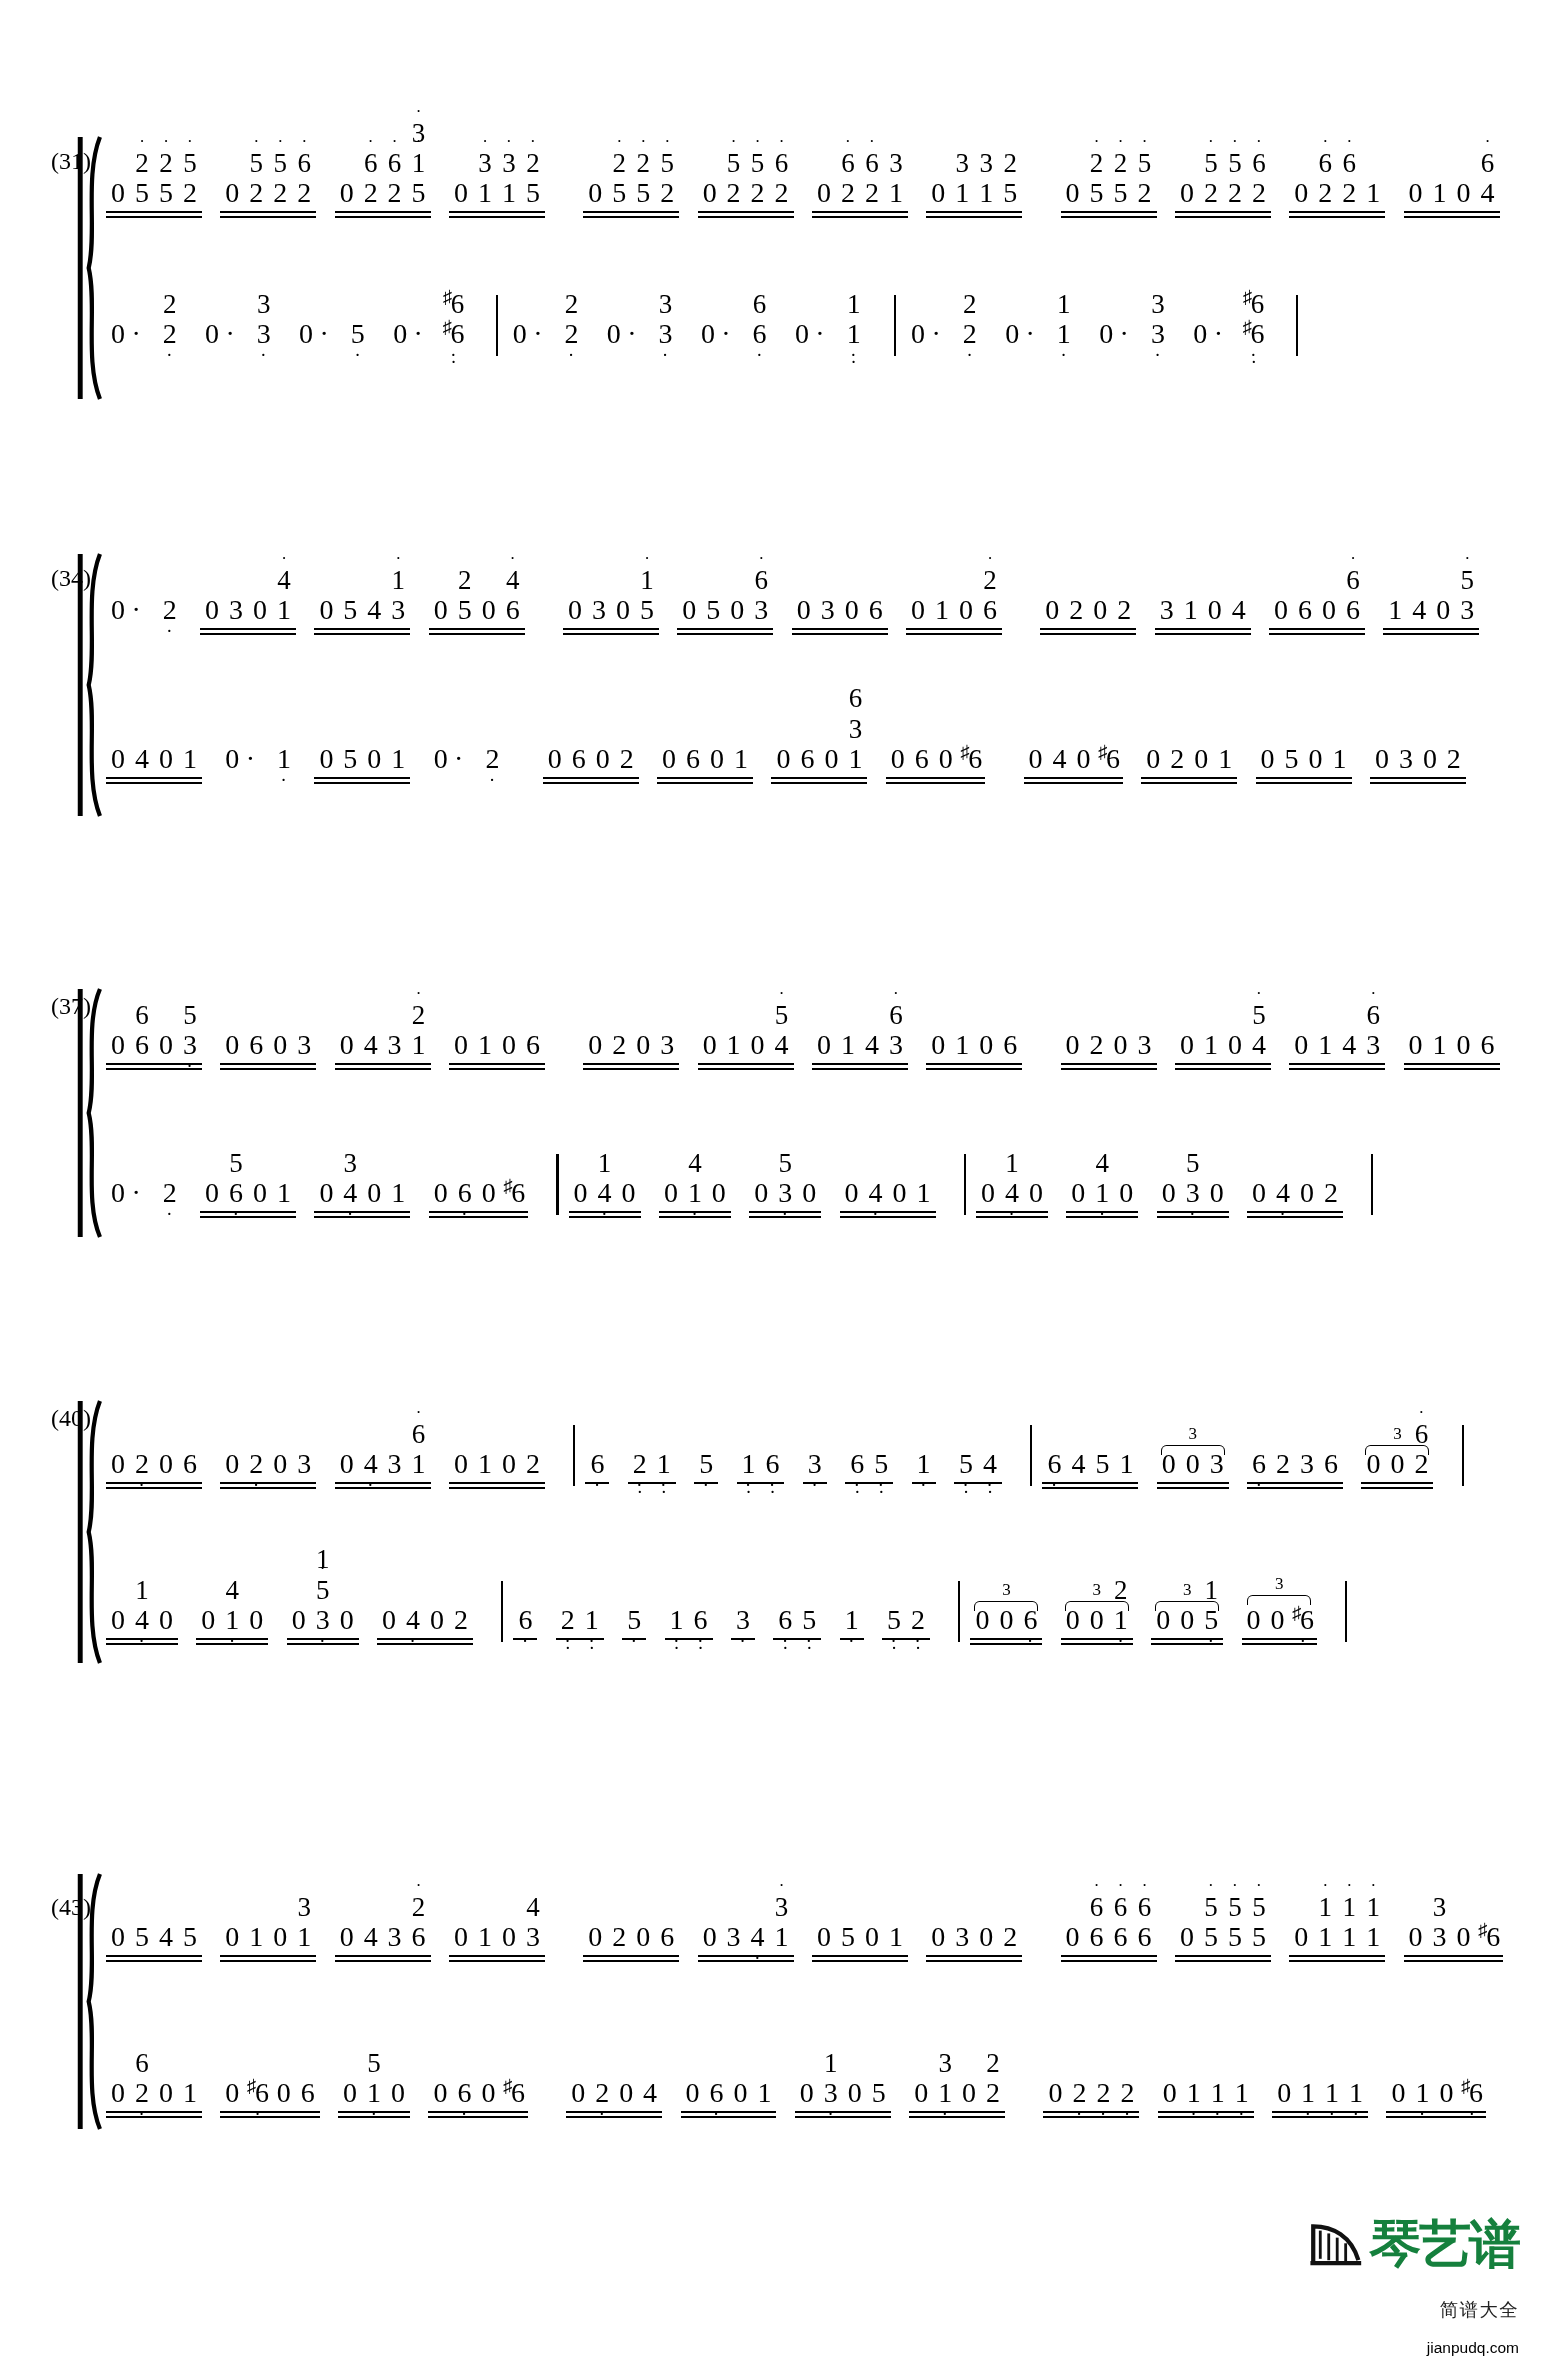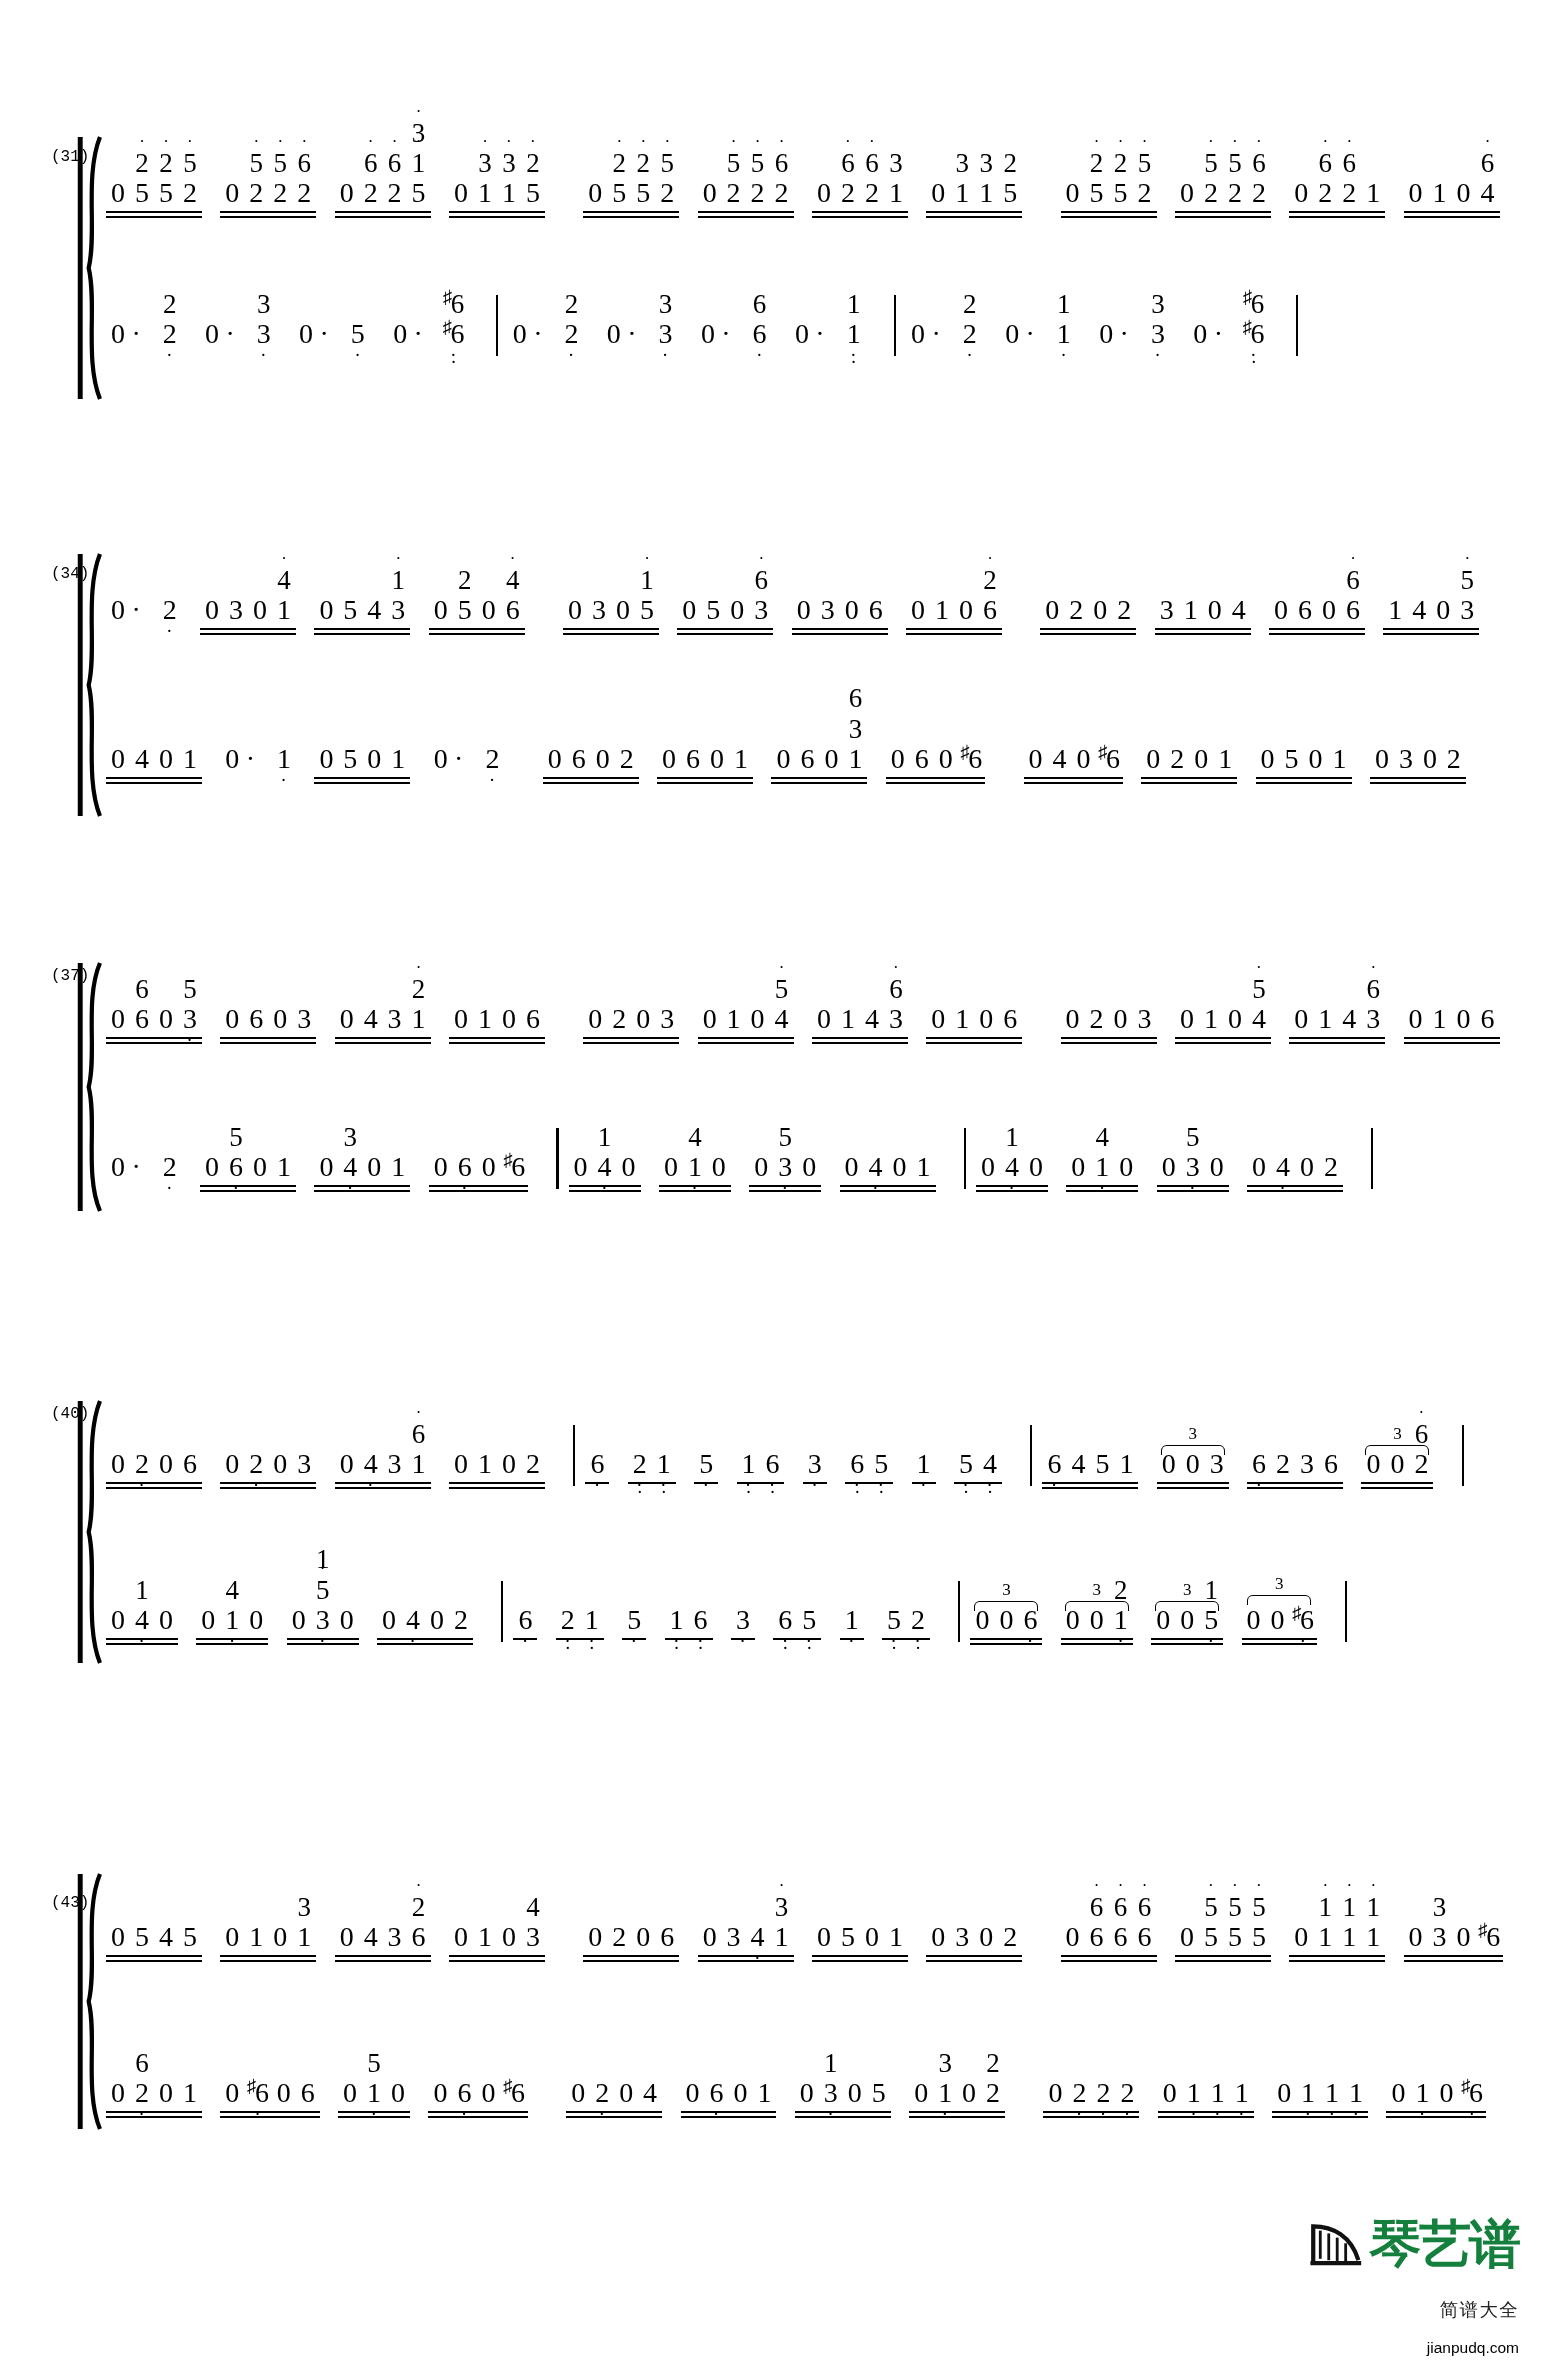--- a/index.html
+++ b/index.html
@@ -24,22 +24,22 @@
 
   
   .system {
     position: relative;
     margin: 0;
   }
 
   .sys-label {
     position: absolute;
     left: 51px;
-    font-size: 16px;
-    font-family: Liberation Mono, monospace;
+    font-size: 24px;
+    font-family: Liberation Serif, serif;
   }
 
   
   .brace {
     position: absolute;
     left: 76px;
   }
 
   .staff {
     position: absolute;
@@ -580,21 +580,21 @@
             <span class="n">3</span>
             <span class="n">0</span>
             <span class="n">2</span>
           </div>
         </div>
         <div class="barline end"></div>
       </div>
     </div>
   </div>
 
-  <div class="system" style="position:absolute; left:0; top:946px; width:1547px; height:311px;">
+  <div class="system" style="position:absolute; left:0; top:972px; width:1547px; height:311px;">
     <div class="sys-label" style="top:21px;">(37)</div>
     <svg class="brace" width="31" height="254" viewBox="0 0 44 360" style="top:14px;">
       <path d="M34 4 C12 56 30 132 18 180 C30 228 12 304 34 356" stroke="#000" stroke-width="6" fill="none"></path>
       <path d="M6 4 L6 356" stroke="#000" stroke-width="7" fill="none"></path>
     </svg>
 
     <div class="staff" style="top:14px;">
       <div class="row">
         <div class="measure">
           <div class="grp u2">

